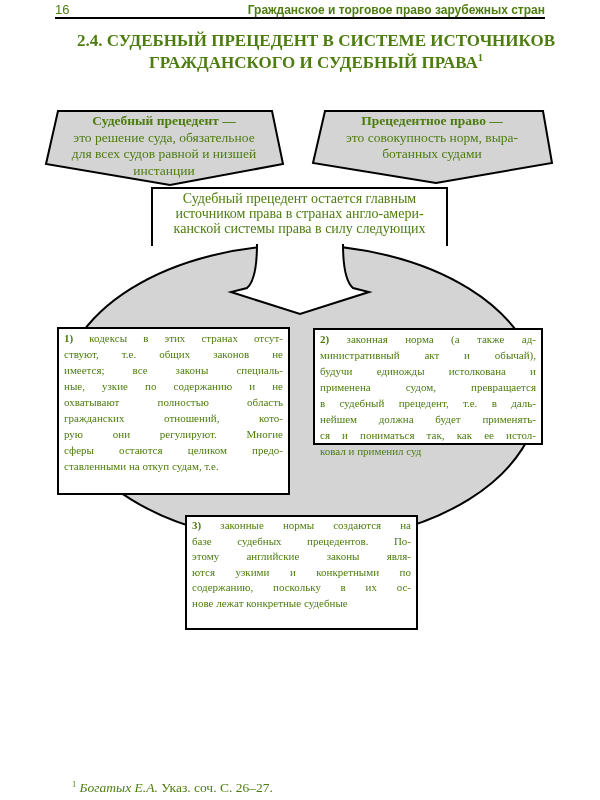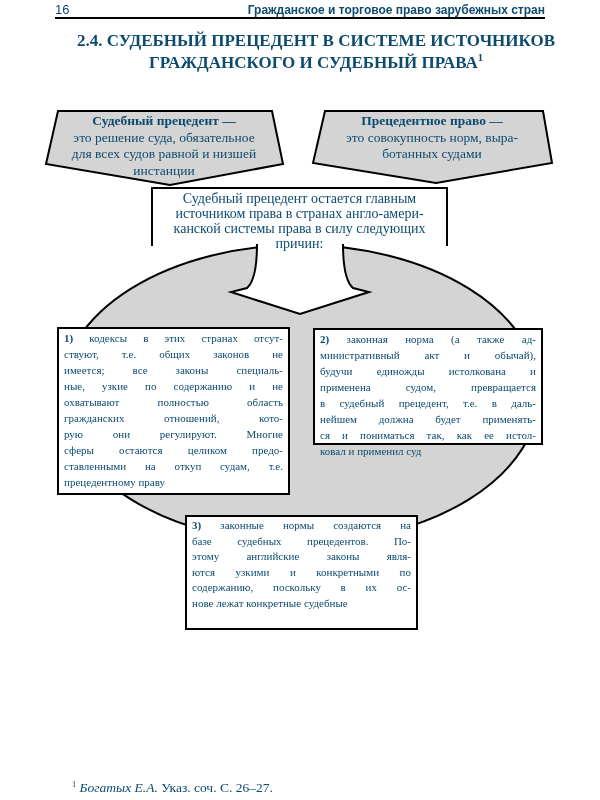--- a/index.html
+++ b/index.html
@@ -1,18 +1,18 @@
 <!DOCTYPE html>
 <html><head>
 <meta charset="utf-8">
 <style>
   html,body{margin:0;padding:0;background:#ffffff;}
   .page{
     position:relative;width:600px;height:800px;background:#ffffff;
-    font-family:"Liberation Serif", serif;color:#0c4a6e;overflow:hidden;
+    font-family:"Liberation Serif", serif;color:#4d7c0f;overflow:hidden;
   }
   
   .pagenum{position:absolute;left:55px;top:2px;font-family:"Liberation Sans",sans-serif;font-size:13px;}
   .runhead{position:absolute;right:55px;top:3px;font-family:"Liberation Sans",sans-serif;font-size:12px;font-weight:bold;}
   .hrule{position:absolute;left:55px;top:17px;width:490px;border-top:2px solid #000;}
   
   .title{position:absolute;left:16px;top:30px;width:600px;text-align:center;font-weight:bold;font-size:17px;line-height:22px;}
   sup{font-size:0.62em;vertical-align:super;line-height:0;}
   
   .shapes{position:absolute;left:0;top:0;z-index:1;}
@@ -69,34 +69,32 @@
   <div class="txt cent lead lh165" style="left:318px;top:113px;width:228px;">
       <div class="tline">Прецедентное право —</div>
       <div class="tline">это совокупность норм, выра-</div>
       <div class="tline">ботанных судами</div>
     </div>
 
   <div class="txt cent lh15" style="left:156px;top:191px;width:287px;font-size:14px;">
       <div class="tline">Судебный прецедент остается главным</div>
       <div class="tline">источником права в странах англо-амери-</div>
       <div class="tline">канской системы права в силу следующих</div>
-      <div class="tline">причин:</div>
     </div>
 
   <div class="rbox just lh16" style="left:57px;top:327px;width:233px;height:168px;">
       <div class="tline"><b>1) </b>кодексы в этих странах отсут-</div>
       <div class="tline">ствуют, т.е. общих законов не</div>
       <div class="tline">имеется; все законы специаль-</div>
       <div class="tline">ные, узкие по содержанию и не</div>
       <div class="tline">охватывают полностью область</div>
       <div class="tline">гражданских отношений, кото-</div>
       <div class="tline">рую они регулируют. Многие</div>
       <div class="tline">сферы остаются целиком предо-</div>
       <div class="tline">ставленными на откуп судам, т.е.</div>
-      <div class="tline">прецедентному праву</div>
     </div>
 
   <div class="rbox just lh16" style="left:313px;top:328px;width:230px;height:117px;">
       <div class="tline"><b>2) </b>законная норма (а также ад-</div>
       <div class="tline">министративный акт и обычай),</div>
       <div class="tline">будучи единожды истолкована и</div>
       <div class="tline">применена судом, превращается</div>
       <div class="tline">в судебный прецедент, т.е. в даль-</div>
       <div class="tline">нейшем должна будет применять-</div>
       <div class="tline">ся и пониматься так, как ее истол-</div>

